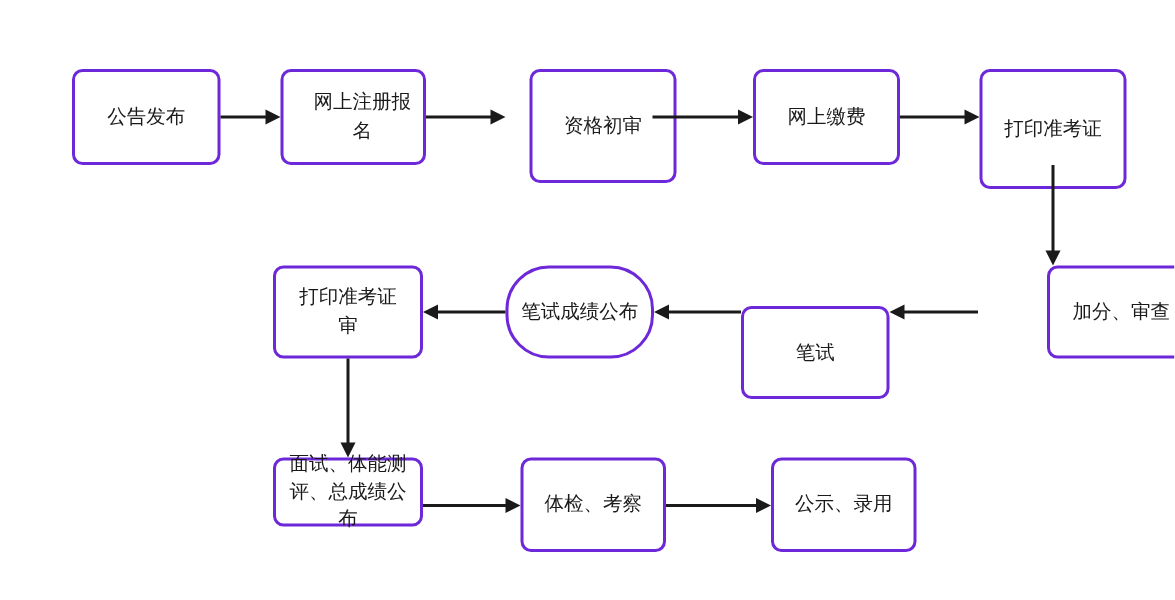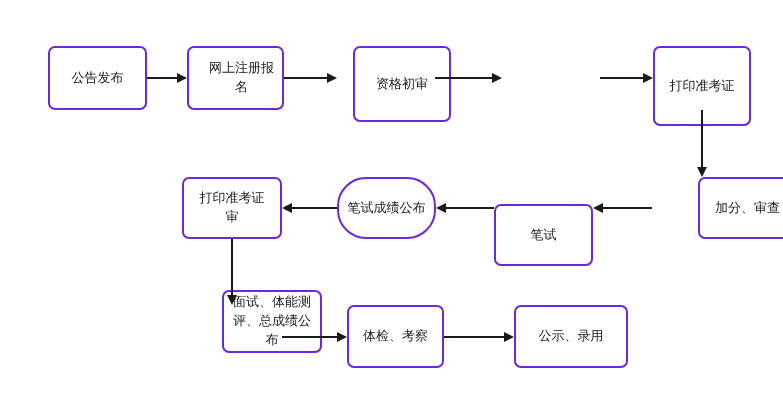--- a/index.html
+++ b/index.html
@@ -36,23 +36,23 @@
   .n2  { left: 187px; top: 46px;  width: 97px;  height: 64px; padding-left: 16px; }
   .n3  { left: 337px; top: 46px;  width: 98px;  height: 76px; margin-left: 16px; }
   .n4  { left: 502px; top: 46px;  width: 98px;  height: 64px; }
   .n5  { left: 653px; top: 46px;  width: 98px;  height: 80px; }
   
   .n6  { left: 652px; top: 177px; width: 99px;  height: 62px; margin-left: 46px; }
   .n7  { left: 494px; top: 177px; width: 99px;  height: 62px; margin-top: 27px; }
   .n8  { left: 337px; top: 177px; width: 99px;  height: 62px; border-radius: 29px; }
   .n9  { left: 182px; top: 177px; width: 100px; height: 62px; }
   
-  .n10 { left: 182px; top: 290px; width: 100px; height: 63px; margin-left: 40px; }
+  .n10 { left: 182px; top: 305px; width: 100px; height: 46px; }
   .n11 { left: 347px; top: 305px; width: 97px;  height: 63px; }
-  .n12 { left: 514px; top: 305px; width: 114px;  height: 63px; }
+  .n12 { left: 514px; top: 305px; width: 97px;  height: 63px; }
 
   .arrow { position: absolute; }
   .arrow .shaft { position: absolute; background: #1a1a1a; }
   .arrow .head { position: absolute; width: 0; height: 0; border-style: solid; }
 
   
   .arrow.h { height: 10px; }
   .arrow.h .shaft { top: 4px; height: 2px; }
   .arrow.right .shaft { left: 0; right: 9px; }
   .arrow.right .head {
@@ -87,20 +87,21 @@
   .a11 { left: 444px; top: 332px; width: 70px; }
 </style>
 </head>
 <body>
 
 <div class="canvas">
 
   <div class="node n1">公告发布</div>
   <div class="node n2">网上注册报名</div>
   <div class="node n3">资格初审</div>
+  <div class="node n4">网上缴费</div>
   <div class="node n5">打印准考证</div>
 
   <div class="node n6">加分、审查</div>
   <div class="node n7">笔试</div>
   <div class="node n8">笔试成绩公布</div>
   <div class="node n9">打印准考证
 审</div>
 
   <div class="node n10">面试、体能测
 评、总成绩公

